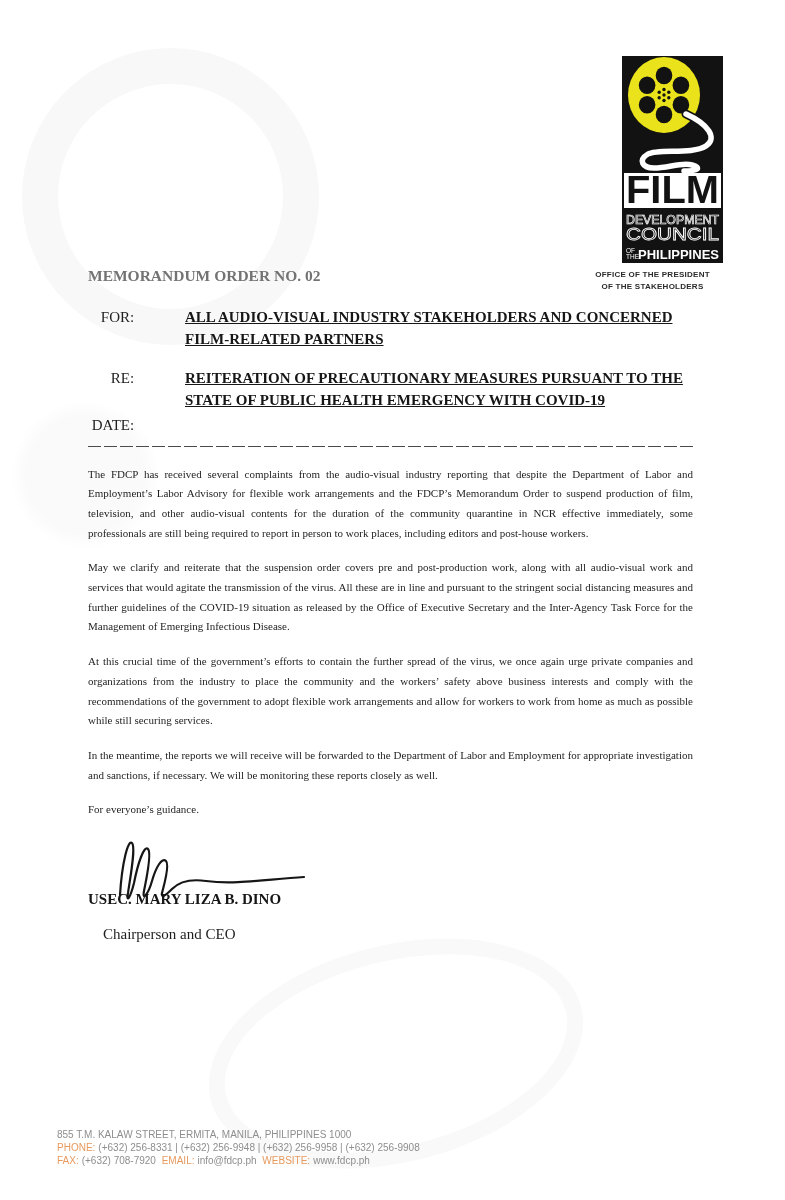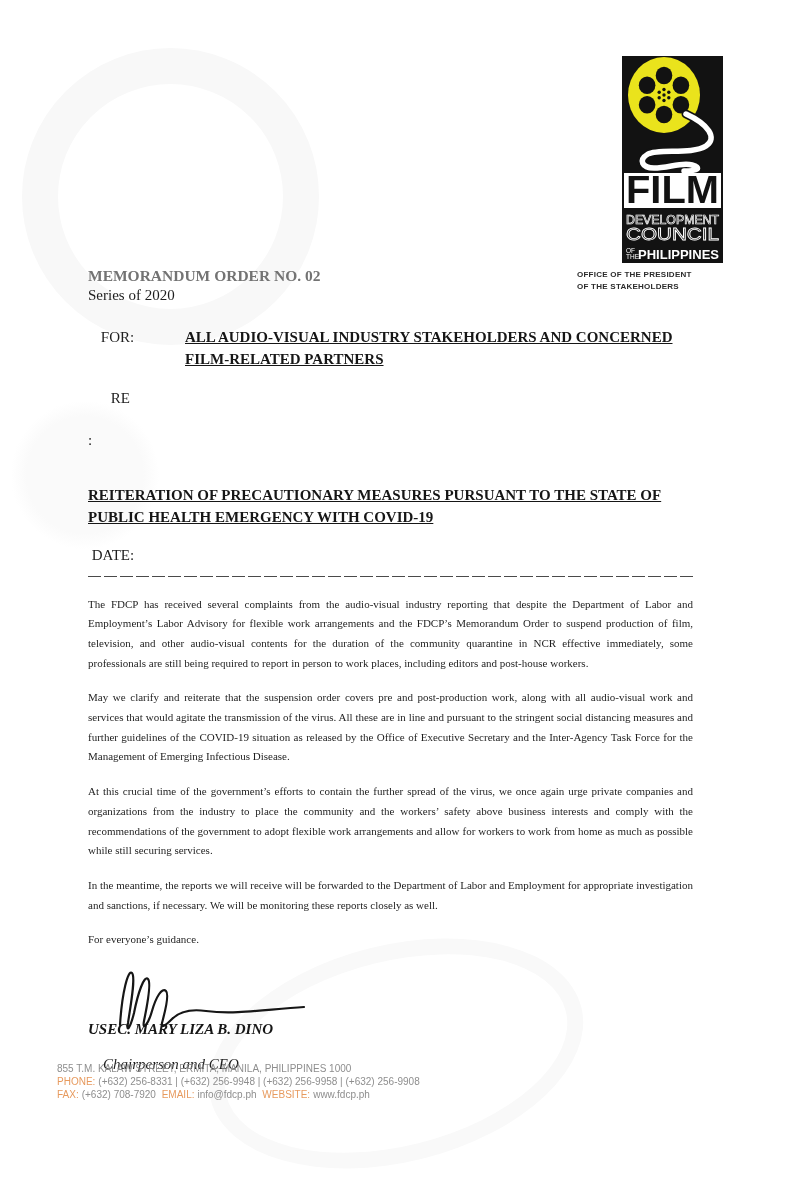--- a/index.html
+++ b/index.html
@@ -9,53 +9,53 @@
   }
   
   .wm{position:absolute;border-radius:50%;pointer-events:none;}
   .wm-ring-tl{left:22px;top:48px;width:225px;height:225px;border:36px solid #f8f8f8;}
   .wm-blob-left{left:10px;top:400px;width:150px;height:150px;background:radial-gradient(circle,#fafafa 0 55%,#ffffff 70%);}
   .wm-loop-bottom{left:205px;top:945px;width:350px;height:185px;border:16px solid #f9f9f9;transform:rotate(-14deg);}
 
   
   .logo{position:absolute;left:622px;top:56px;width:113px;height:207px;}
   .office-lines{
-    position:absolute;left:577px;top:269px;width:151px;text-align:left;
+    position:absolute;left:577px;top:269px;width:151px;text-align:center;
     font-family:"Liberation Sans", sans-serif;font-weight:bold;font-size:8px;
     line-height:11.5px;color:#2b2b2b;letter-spacing:.25px;
   }
 
   
   .content{position:absolute;left:88px;top:266px;width:605px;}
   .memo-title{font-size:15.5px;font-weight:bold;line-height:19px;margin:0;color:#737373;}
   .memo-series{font-size:15px;line-height:20px;margin:0;}
   .frow{display:flex;font-size:15px;line-height:21.5px;}
   .frow-for{margin-top:22px;}
-  .frow-re{margin-top:18px;flex-direction:column;}
-  .frow-date{margin-top:17px;}
+  .frow-re{margin-top:18px;}
+  .frow-date{margin-top:4px;}
   .flabel{width:42px;flex:0 0 42px;text-align:right;}
   .fcolon{width:55px;flex:0 0 55px;}
   .fvalue{flex:1;font-weight:bold;color:#161616;text-decoration:underline;}
   .rule{
     margin-top:9px;height:1px;
     background:repeating-linear-gradient(90deg,#4a4a4a 0 13px,rgba(0,0,0,0) 13px 16px);
   }
   .bodytext p{
     font-size:11px;line-height:19.7px;text-align:justify;margin:0 0 15px 0;
   }
   .bodytext p.first{margin-top:18px;}
   .closing{font-size:15px;line-height:20px;margin:1px 0 0 0;}
-  .sigblock{margin-top:0;font-style:italic;}
+  .sigblock{margin-top:0;}
   .sig-svg{display:block;margin:-4px 0 -14px 18px;}
   .sig-name{font-size:15px;font-weight:bold;line-height:20px;margin:0;color:#161616;}
   .sig-title{font-size:15px;line-height:20px;margin:15px;}
 
   
   .footer{
-    position:absolute;left:57px;top:1062px;width:600px;
+    position:absolute;left:57px;top:1128px;width:600px;
     font-family:"Liberation Sans", sans-serif;font-size:10px;line-height:13.2px;color:#8e8e8e;
   }
   .footer .lbl{color:#e79a5e;}
   .footer span{margin-right:3px;}
 </style>
 </head>
 <body>
 
 <div class="wm wm-ring-tl"></div>
 <div class="wm wm-blob-left"></div>
@@ -97,21 +97,20 @@
   </svg>
 </div>
 
 <div class="office-lines">
   <div>OFFICE OF THE PRESIDENT</div>
   <div>OF THE STAKEHOLDERS</div>
 </div>
 
 <div class="content">
   <p class="memo-title">MEMORANDUM ORDER NO. 02</p>
-  <p class="memo-series">Series of 2020</p>
 
   <div class="frow frow-for">
     <span class="flabel">FOR</span>
     <span class="fcolon">:</span>
     <span class="fvalue">ALL AUDIO-VISUAL INDUSTRY STAKEHOLDERS AND CONCERNED FILM-RELATED PARTNERS</span>
   </div>
 
   <div class="frow frow-re">
     <span class="flabel">RE</span>
     <span class="fcolon">:</span>

